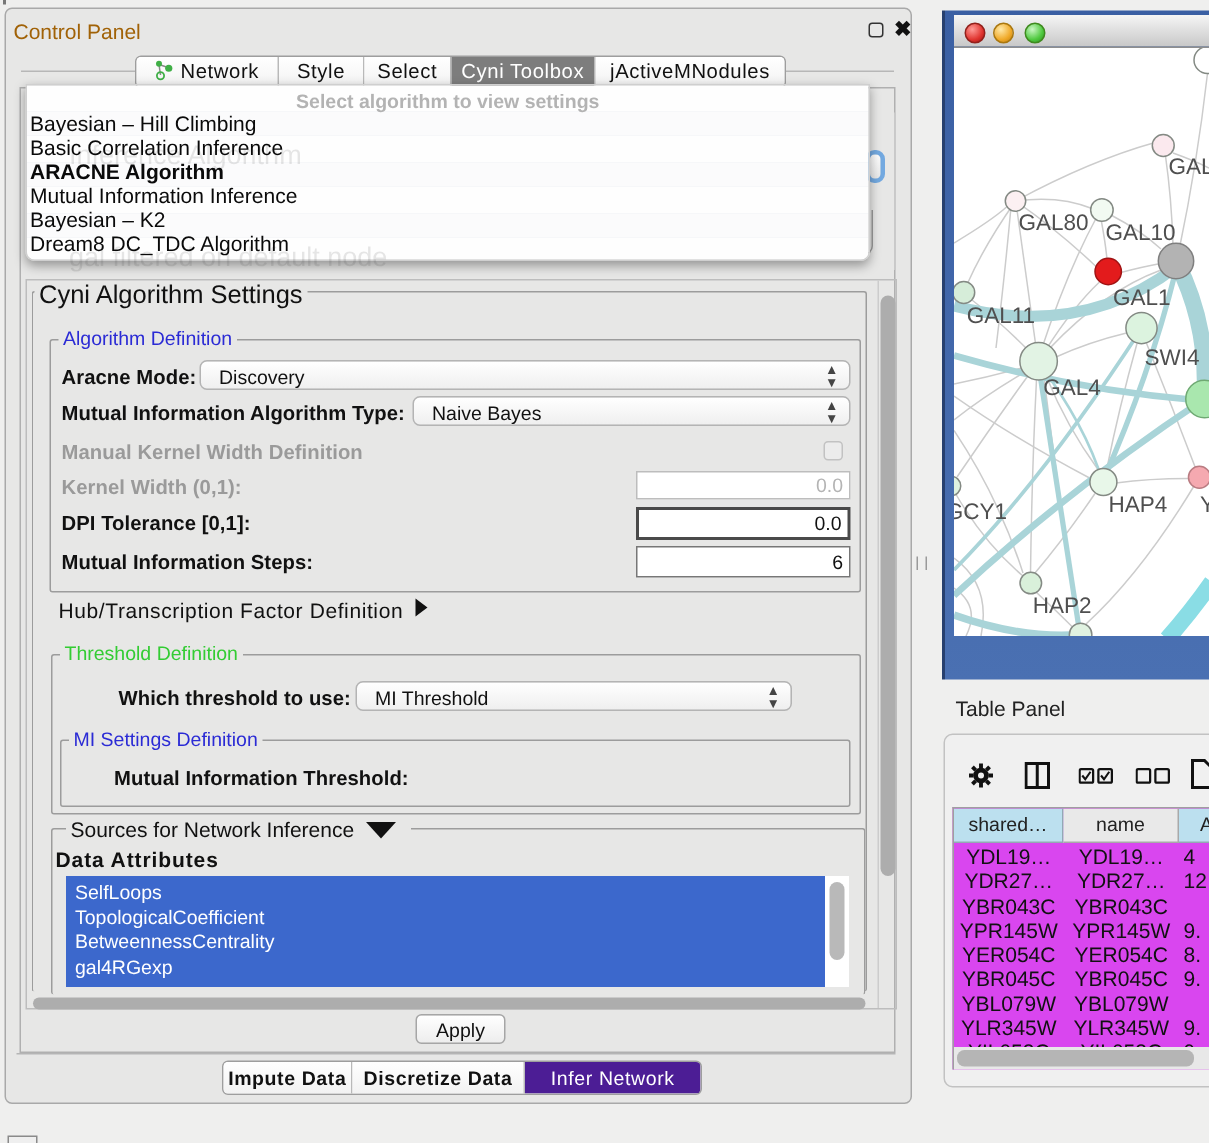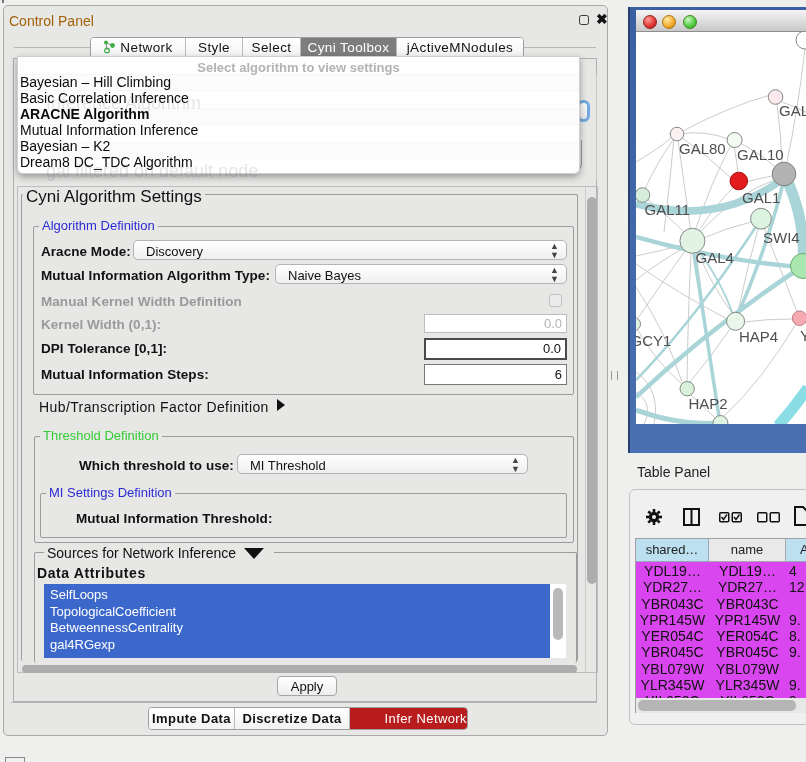--- a/index.html
+++ b/index.html
@@ -36,21 +36,21 @@
 
 .sbthumb{position:absolute;background:#adadad;border-radius:5px;}
 
 #popup{position:absolute;z-index:5;left:17px;top:56px;width:563px;height:118px;background:repeating-linear-gradient(180deg,#fefefe 0px,#fefefe 17px,#f6f7f9 17px,#f6f7f9 18px,#fbfbfc 18px,#fbfbfc 33px,#f6f7f9 33px,#f6f7f9 34px);border:1px solid #cfcfcf;border-radius:0 0 6px 6px;box-shadow:0 3px 7px rgba(0,0,0,0.35);box-sizing:border-box;}
 #popup .row{position:absolute;left:2px;font-size:14px;color:#0a0a0a;white-space:nowrap;}
 #popup .ghost{position:absolute;font-size:18px;color:rgba(60,60,60,0.13);white-space:nowrap;}
 
 #bottabs{position:absolute;left:148px;top:707px;height:21px;display:flex;border:1px solid #9e9e9e;border-radius:4px;overflow:hidden;background:#fff;}
 #bottabs .seg{height:21px;line-height:21px;font-size:13px;letter-spacing:0.4px;font-weight:bold;color:#111;background:linear-gradient(#ffffff,#f2f2f2);border-right:1px solid #b9b9b9;white-space:nowrap;text-align:center;box-sizing:border-box;}
 #bottabs .seg:last-child{border-right:none;}
-#bottabs .seg.sel{background:#b91c1c;color:#fff;font-weight:normal;text-align:right;}
+#bottabs .seg.sel{background:#4c1d95;color:#fff;font-weight:normal;}
 
 #netwin{position:absolute;left:628px;top:7px;width:178px;height:446px;background:linear-gradient(#3a5fa3,#4a70b2);border-left:2px solid #27406f;box-sizing:border-box;}
 #nettitle{position:absolute;left:636px;top:10px;width:170px;height:22px;background:linear-gradient(#f5f5f5,#c8c8c8);border-bottom:1px solid #8e8e8e;box-sizing:border-box;}
 .light{position:absolute;top:14.5px;width:12px;height:12px;border-radius:50%;}
 #canvas{position:absolute;left:636px;top:32px;width:170px;height:392px;background:#fff;overflow:hidden;}
 #tp-label{position:absolute;left:637px;top:464px;font-size:14px;color:#222;}
 #tablebox{position:absolute;left:629px;top:489px;width:200px;height:234px;background:#f0f0f0;border:1px solid #c2c2c2;border-radius:6px;}
 </style>
 </head>
 <body>

